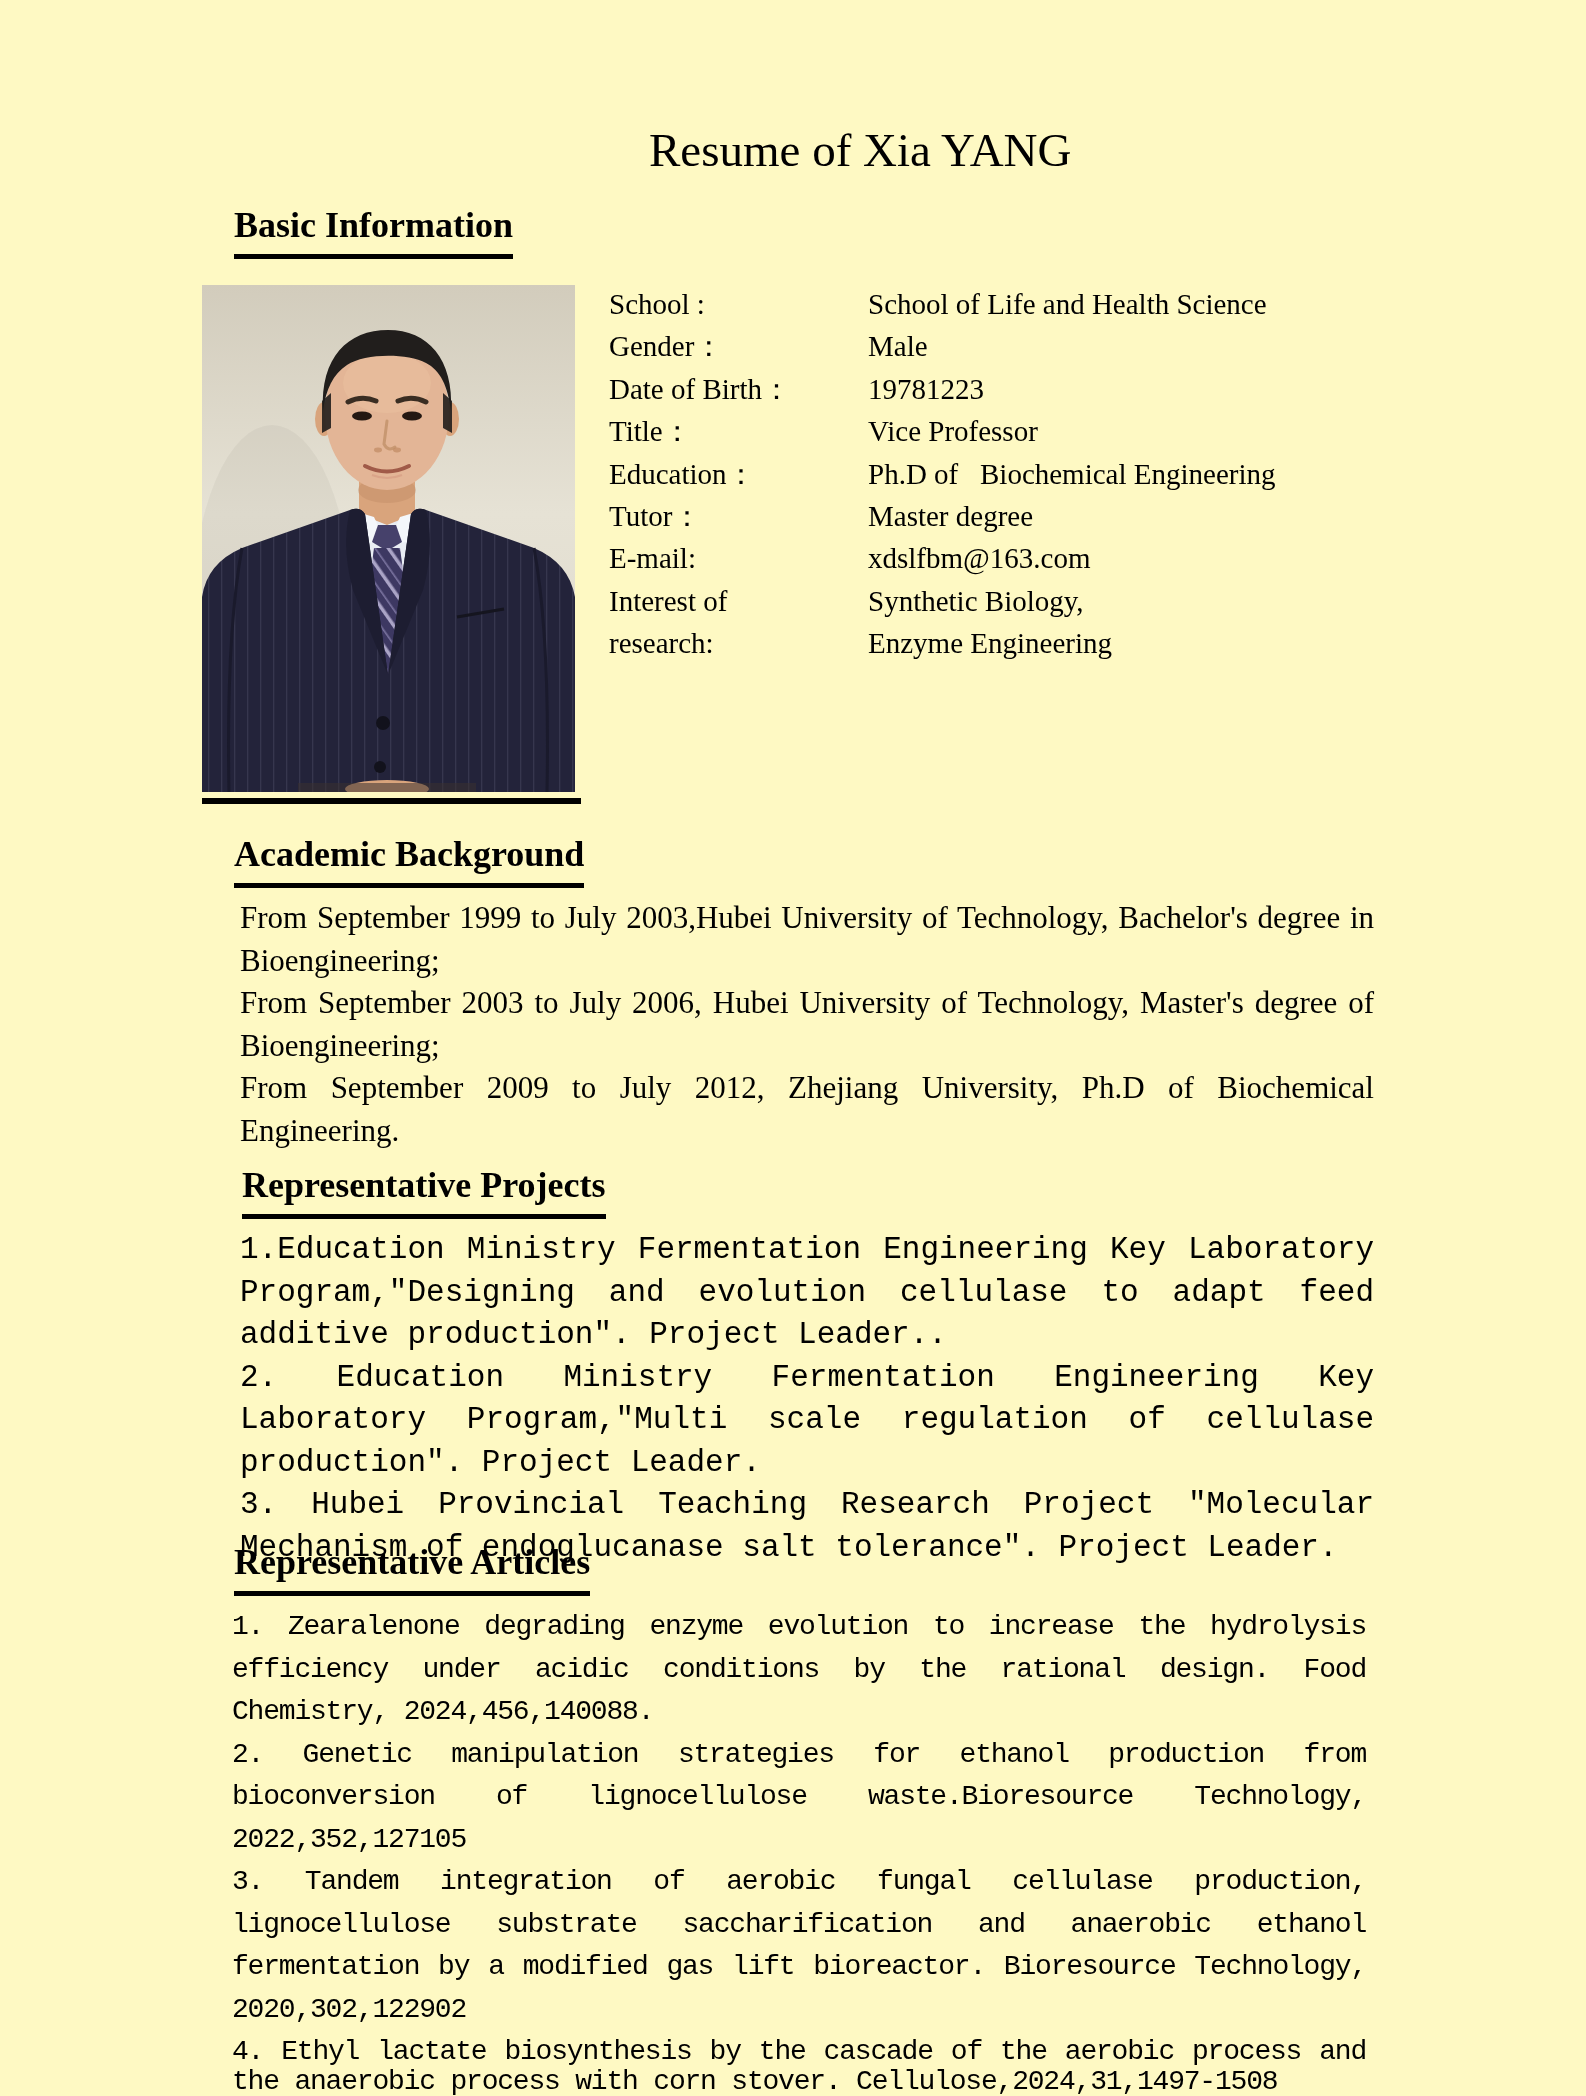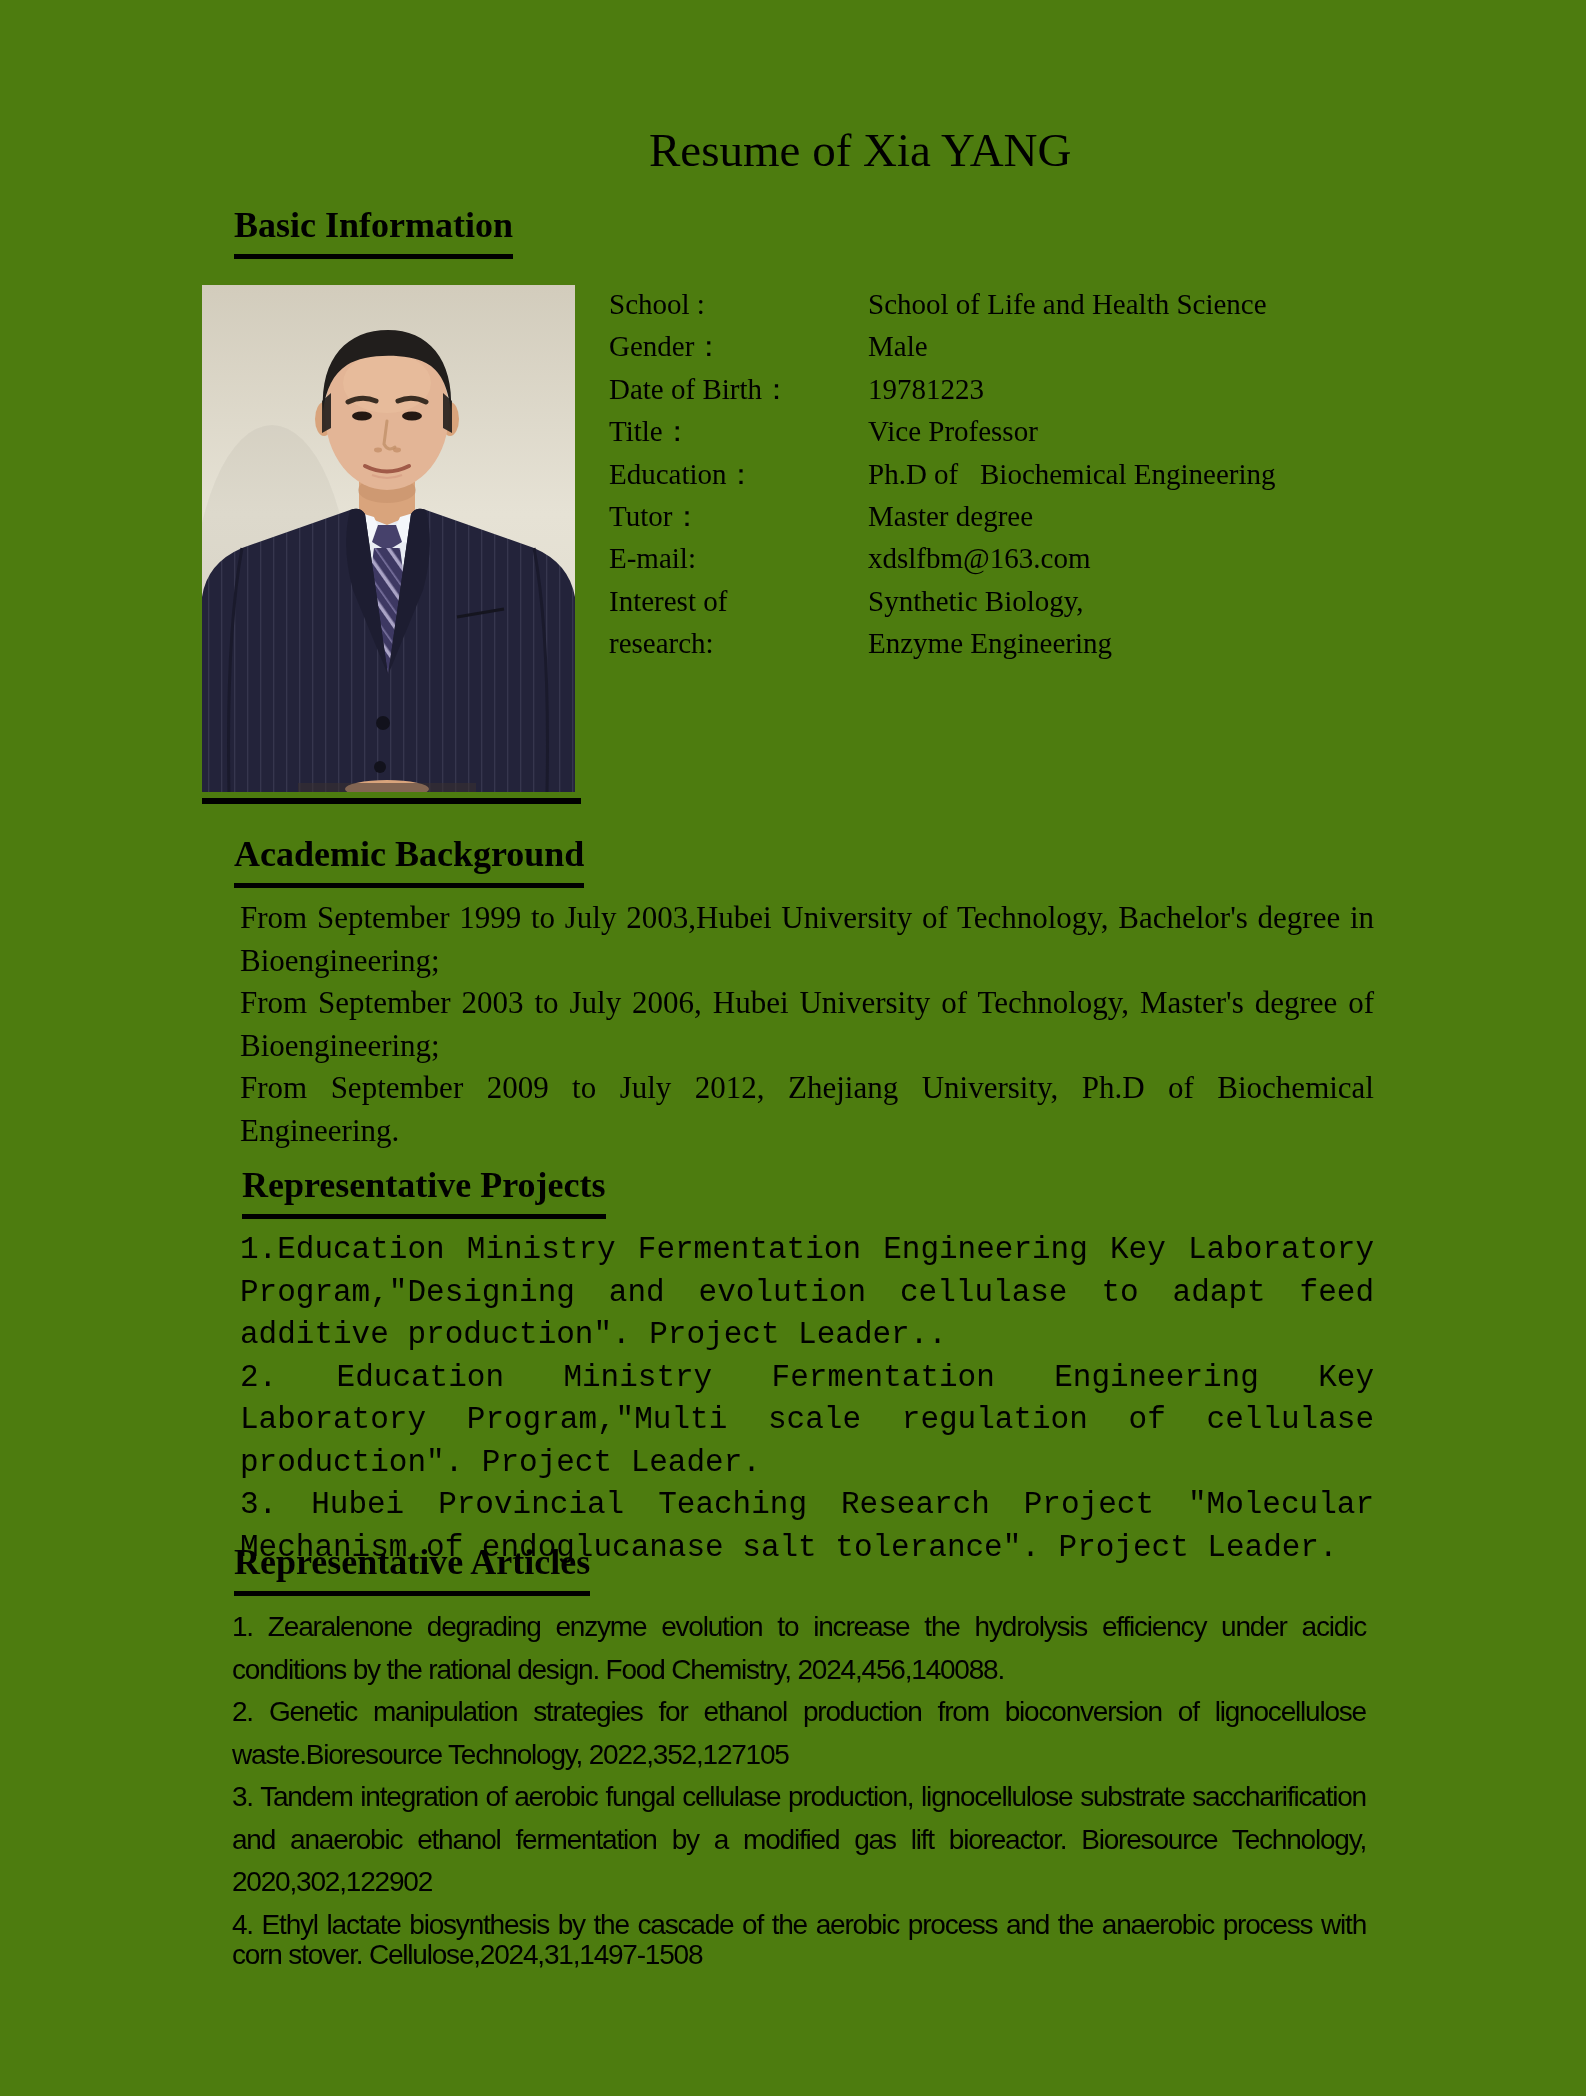--- a/index.html
+++ b/index.html
@@ -1,18 +1,18 @@
 <!DOCTYPE html>
 <html><head>
 <meta charset="utf-8">
 <style>
   html,body { margin:0; padding:0; background:#ffffff; }
   .page {
     position:relative; width:1586px; height:2096px;
-    background:#4d7c0f; color:#000;
+    background:#fef9c3; color:#000;
     font-family:"Liberation Serif", serif;
     overflow:hidden;
   }
   .doc-title {
     position:absolute; left:649px; top:123px; margin:0;
     font-size:47px; font-weight:400; line-height:1.15; white-space:nowrap;
   }
   .sec-heading {
     position:absolute; margin:0; font-size:36px; font-weight:700;
     line-height:1.1; padding-bottom:8px; border-bottom:5px solid #000;
@@ -35,21 +35,21 @@
   .body-serif {
     position:absolute; left:240px; width:1134px;
     font-size:31px; line-height:42.5px; text-align:justify;
   }
   #academic-body { top:897px; }
   #projects-body { top:1229px;font-family:Liberation Mono, monospace; }
   .body-serif p { margin:0; }
 
   .body-sans {
     position:absolute; left:232px; width:1134px; top:1606px;
-    font-family:Liberation Sans, sans-serif;
+    font-family:Liberation Mono, monospace;
     font-size:28px; line-height:42.5px; letter-spacing:-1.2px;
     text-align:justify;
   }
   .body-sans p { margin:0; }
   .body-sans p.tight { line-height:30px; margin-top:6px; }
 </style>
 </head>
 <body>
 
 <div class="page">

